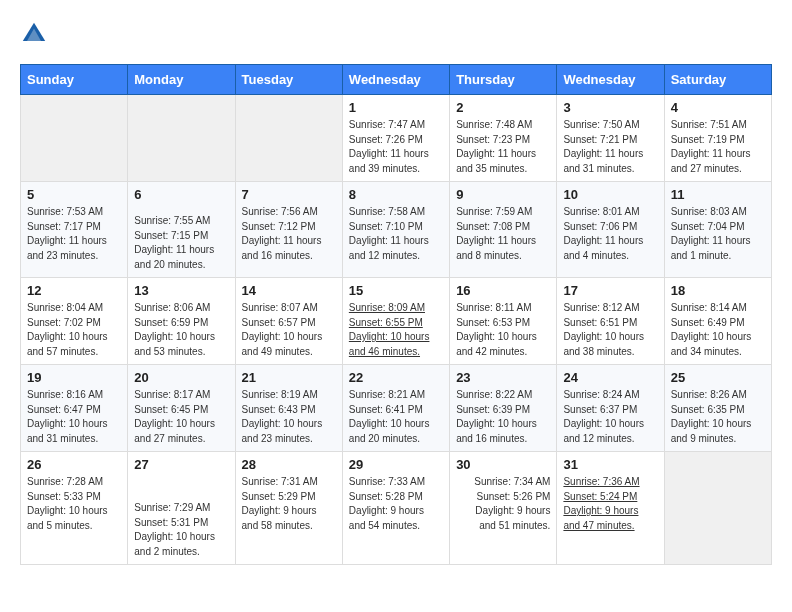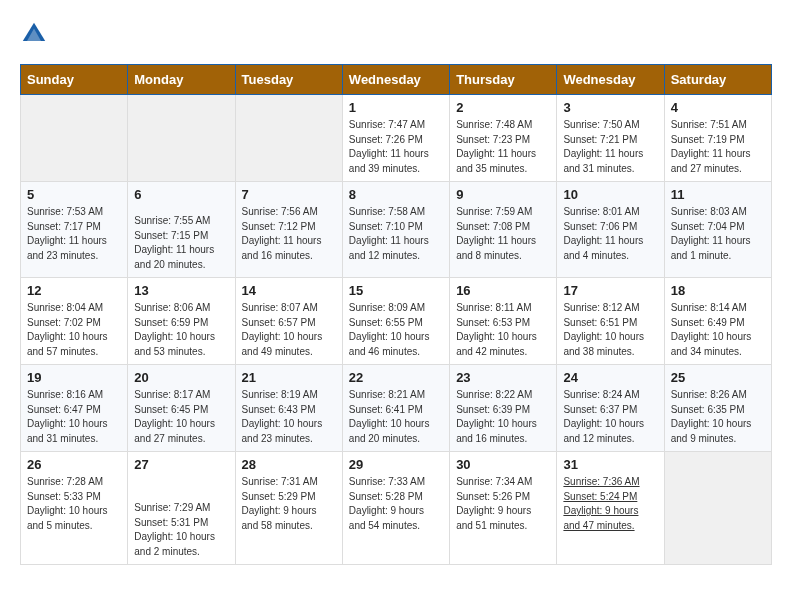--- a/index.html
+++ b/index.html
@@ -47,21 +47,21 @@
       font-size: 16px;
       color: #555;
       font-weight: normal;
     }
     .calendar {
       width: 100%;
       border-collapse: collapse;
       border: 1px solid #ccc;
     }
     .calendar th {
-      background: #a16207;
+      background: #3b82f6;
       color: #fff;
       font-size: 13px;
       font-weight: bold;
       padding: 7px 6px;
       text-align: left;
       border: 1px solid #1a5fa8;
     }
     .calendar td {
       vertical-align: top;
       padding: 5px 6px;
@@ -225,21 +225,21 @@
         </td>
         <td>
           <span class="day-num">14</span>
           <div class="day-detail" style="white-space: pre-line;">Sunrise: 8:07 AM
 Sunset: 6:57 PM
 Daylight: 10 hours
 and 49 minutes.</div>
         </td>
         <td>
           <span class="day-num">15</span>
-          <div class="day-detail" style="white-space: pre-line;">Sunrise: 8:09 AM
+          <div class="day-detail" style="white-space: pre-line; text-decoration: underline;">Sunrise: 8:09 AM
 Sunset: 6:55 PM
 Daylight: 10 hours
 and 46 minutes.</div>
         </td>
         <td>
           <span class="day-num">16</span>
           <div class="day-detail" style="white-space: pre-line;">Sunrise: 8:11 AM
 Sunset: 6:53 PM
 Daylight: 10 hours
 and 42 minutes.</div>
@@ -334,21 +334,21 @@
         </td>
         <td>
           <span class="day-num">29</span>
           <div class="day-detail" style="white-space: pre-line;">Sunrise: 7:33 AM
 Sunset: 5:28 PM
 Daylight: 9 hours
 and 54 minutes.</div>
         </td>
         <td>
           <span class="day-num">30</span>
-          <div class="day-detail" style="white-space: pre-line;">Sunrise: 7:34 AM
+          <div class="day-detail" style="white-space: pre-line; text-align: right;">Sunrise: 7:34 AM
 Sunset: 5:26 PM
 Daylight: 9 hours
 and 51 minutes.</div>
         </td>
         <td>
           <span class="day-num">31</span>
           <div class="day-detail" style="white-space: pre-line; text-decoration: underline;">Sunrise: 7:36 AM
 Sunset: 5:24 PM
 Daylight: 9 hours
 and 47 minutes.</div>

